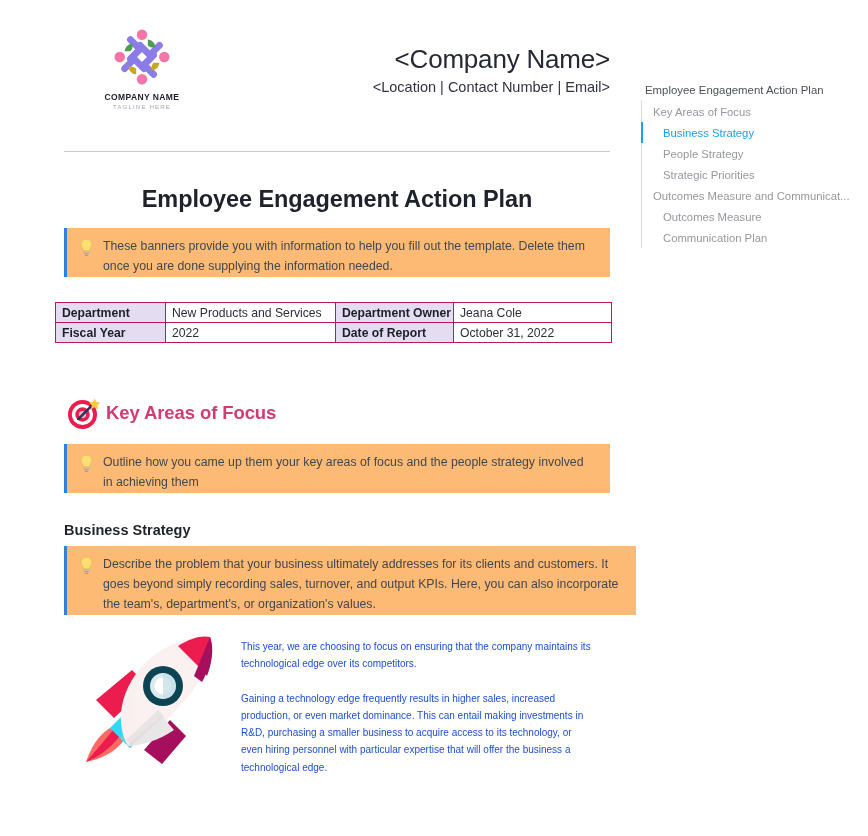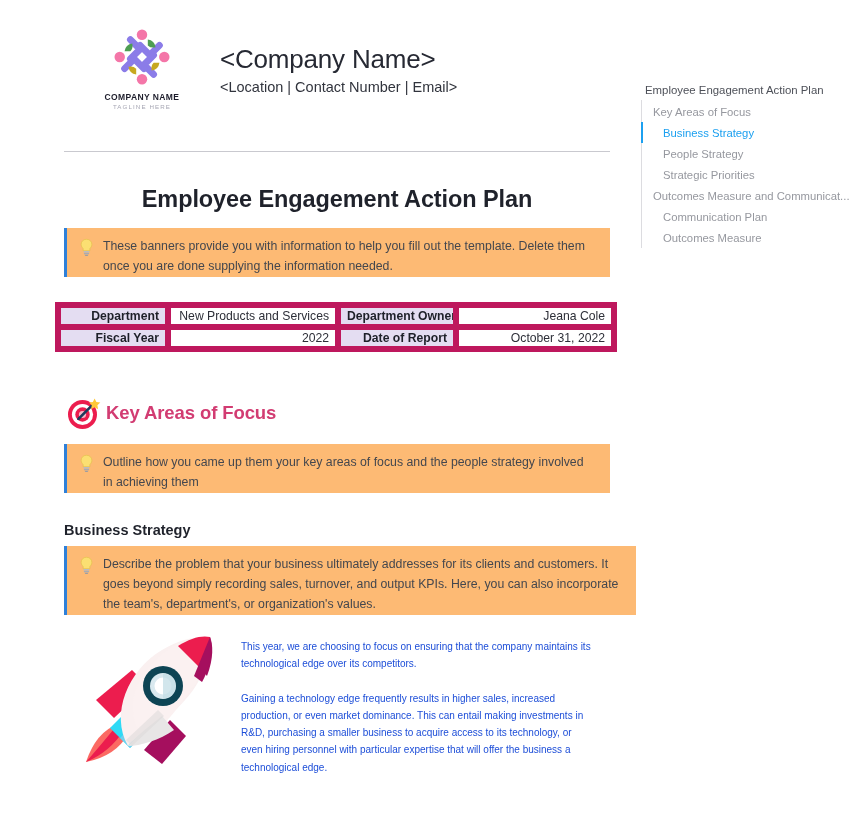--- a/index.html
+++ b/index.html
@@ -47,21 +47,21 @@
     color: #1d1d2b;
     font-family: "Liberation Sans", sans-serif;
   }
   .logo-tag {
     margin-top: 1px;
     font-size: 6.2px; letter-spacing: 1.1px;
     color: #a7a7b4;
   }
   .hdr-titles {
     flex: 1;
-    text-align: left;
+    text-align: right;
     padding-top: 22px;
   }
   .co-name {
     font-size: 26px; font-weight: 400;
     color: #262933;
     letter-spacing: -0.2px;
     line-height: 1.2;
   }
   .co-meta {
     margin-top: 4px;
@@ -113,29 +113,28 @@
 
   
   .info-table {
     position: absolute;
     left: 55px; top: 302px;
     width: 556px;
     border-collapse: collapse;
     table-layout: fixed;
   }
   .info-table td {
-    border: 6px solid #be185d;
+    border: 1px solid #be185d;
     height: 20px;
     padding: 1px 6px;
     font-size: 12.2px;
     color: #2d2f38;
     vertical-align: middle;
     overflow: hidden;
     white-space: nowrap;
-    text-align: right;
   }
   .info-table td.lbl {
     background: #e4ddf2;
     font-weight: 700;
     color: #1e2029;
   }
   .c1 { width: 110px; }
   .c2 { width: 170px; }
   .c3 { width: 118px; }
   .c4 { width: 158px; }
@@ -381,18 +380,18 @@
 
   <div class="navpanel">
     <div class="nav-title">Employee Engagement Action Plan</div>
     <div class="nav-rail"></div>
     <div class="nav-list">
       <div class="nav-item lvl1">Key Areas of Focus</div>
       <div class="nav-item lvl2 active">Business Strategy</div>
       <div class="nav-item lvl2">People Strategy</div>
       <div class="nav-item lvl2">Strategic Priorities</div>
       <div class="nav-item lvl1">Outcomes Measure and Communicat...</div>
+      <div class="nav-item lvl2">Outcomes Measure</div>
       <div class="nav-item lvl2">Communication Plan</div>
-      <div class="nav-item lvl2">Outcomes Measure</div>
     </div>
   </div>
 
 </div>
 
 </body></html>

